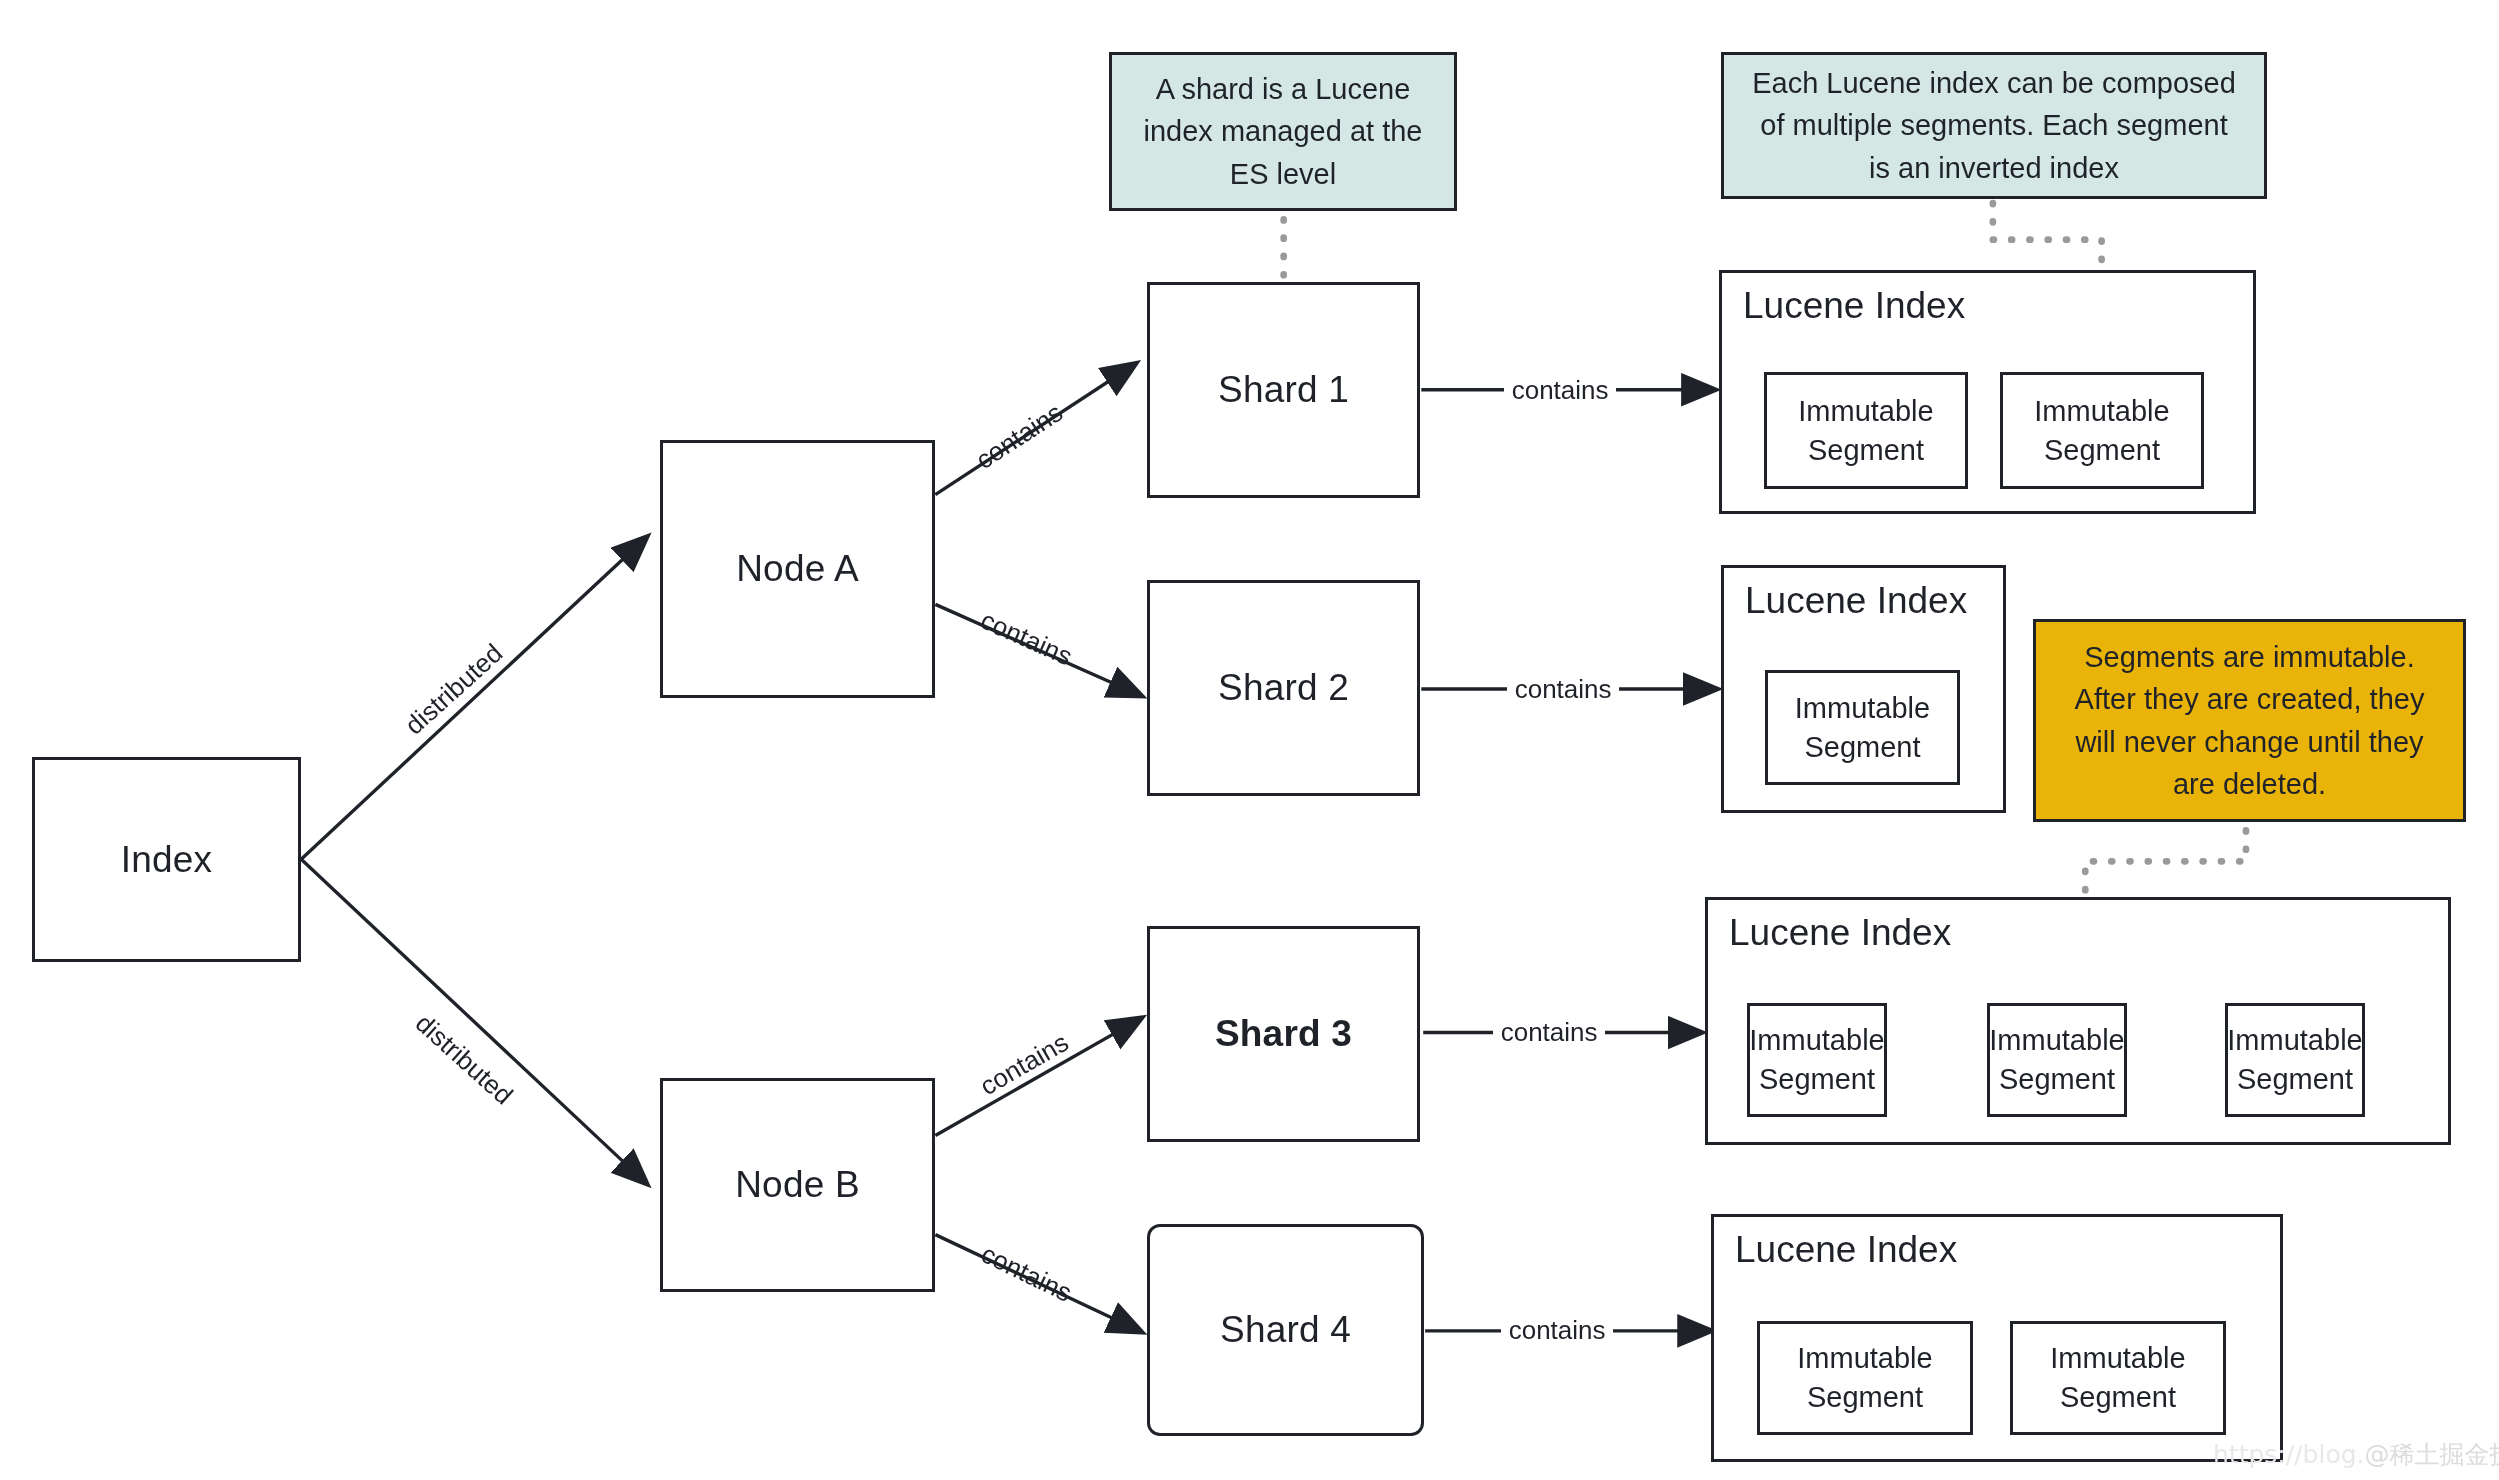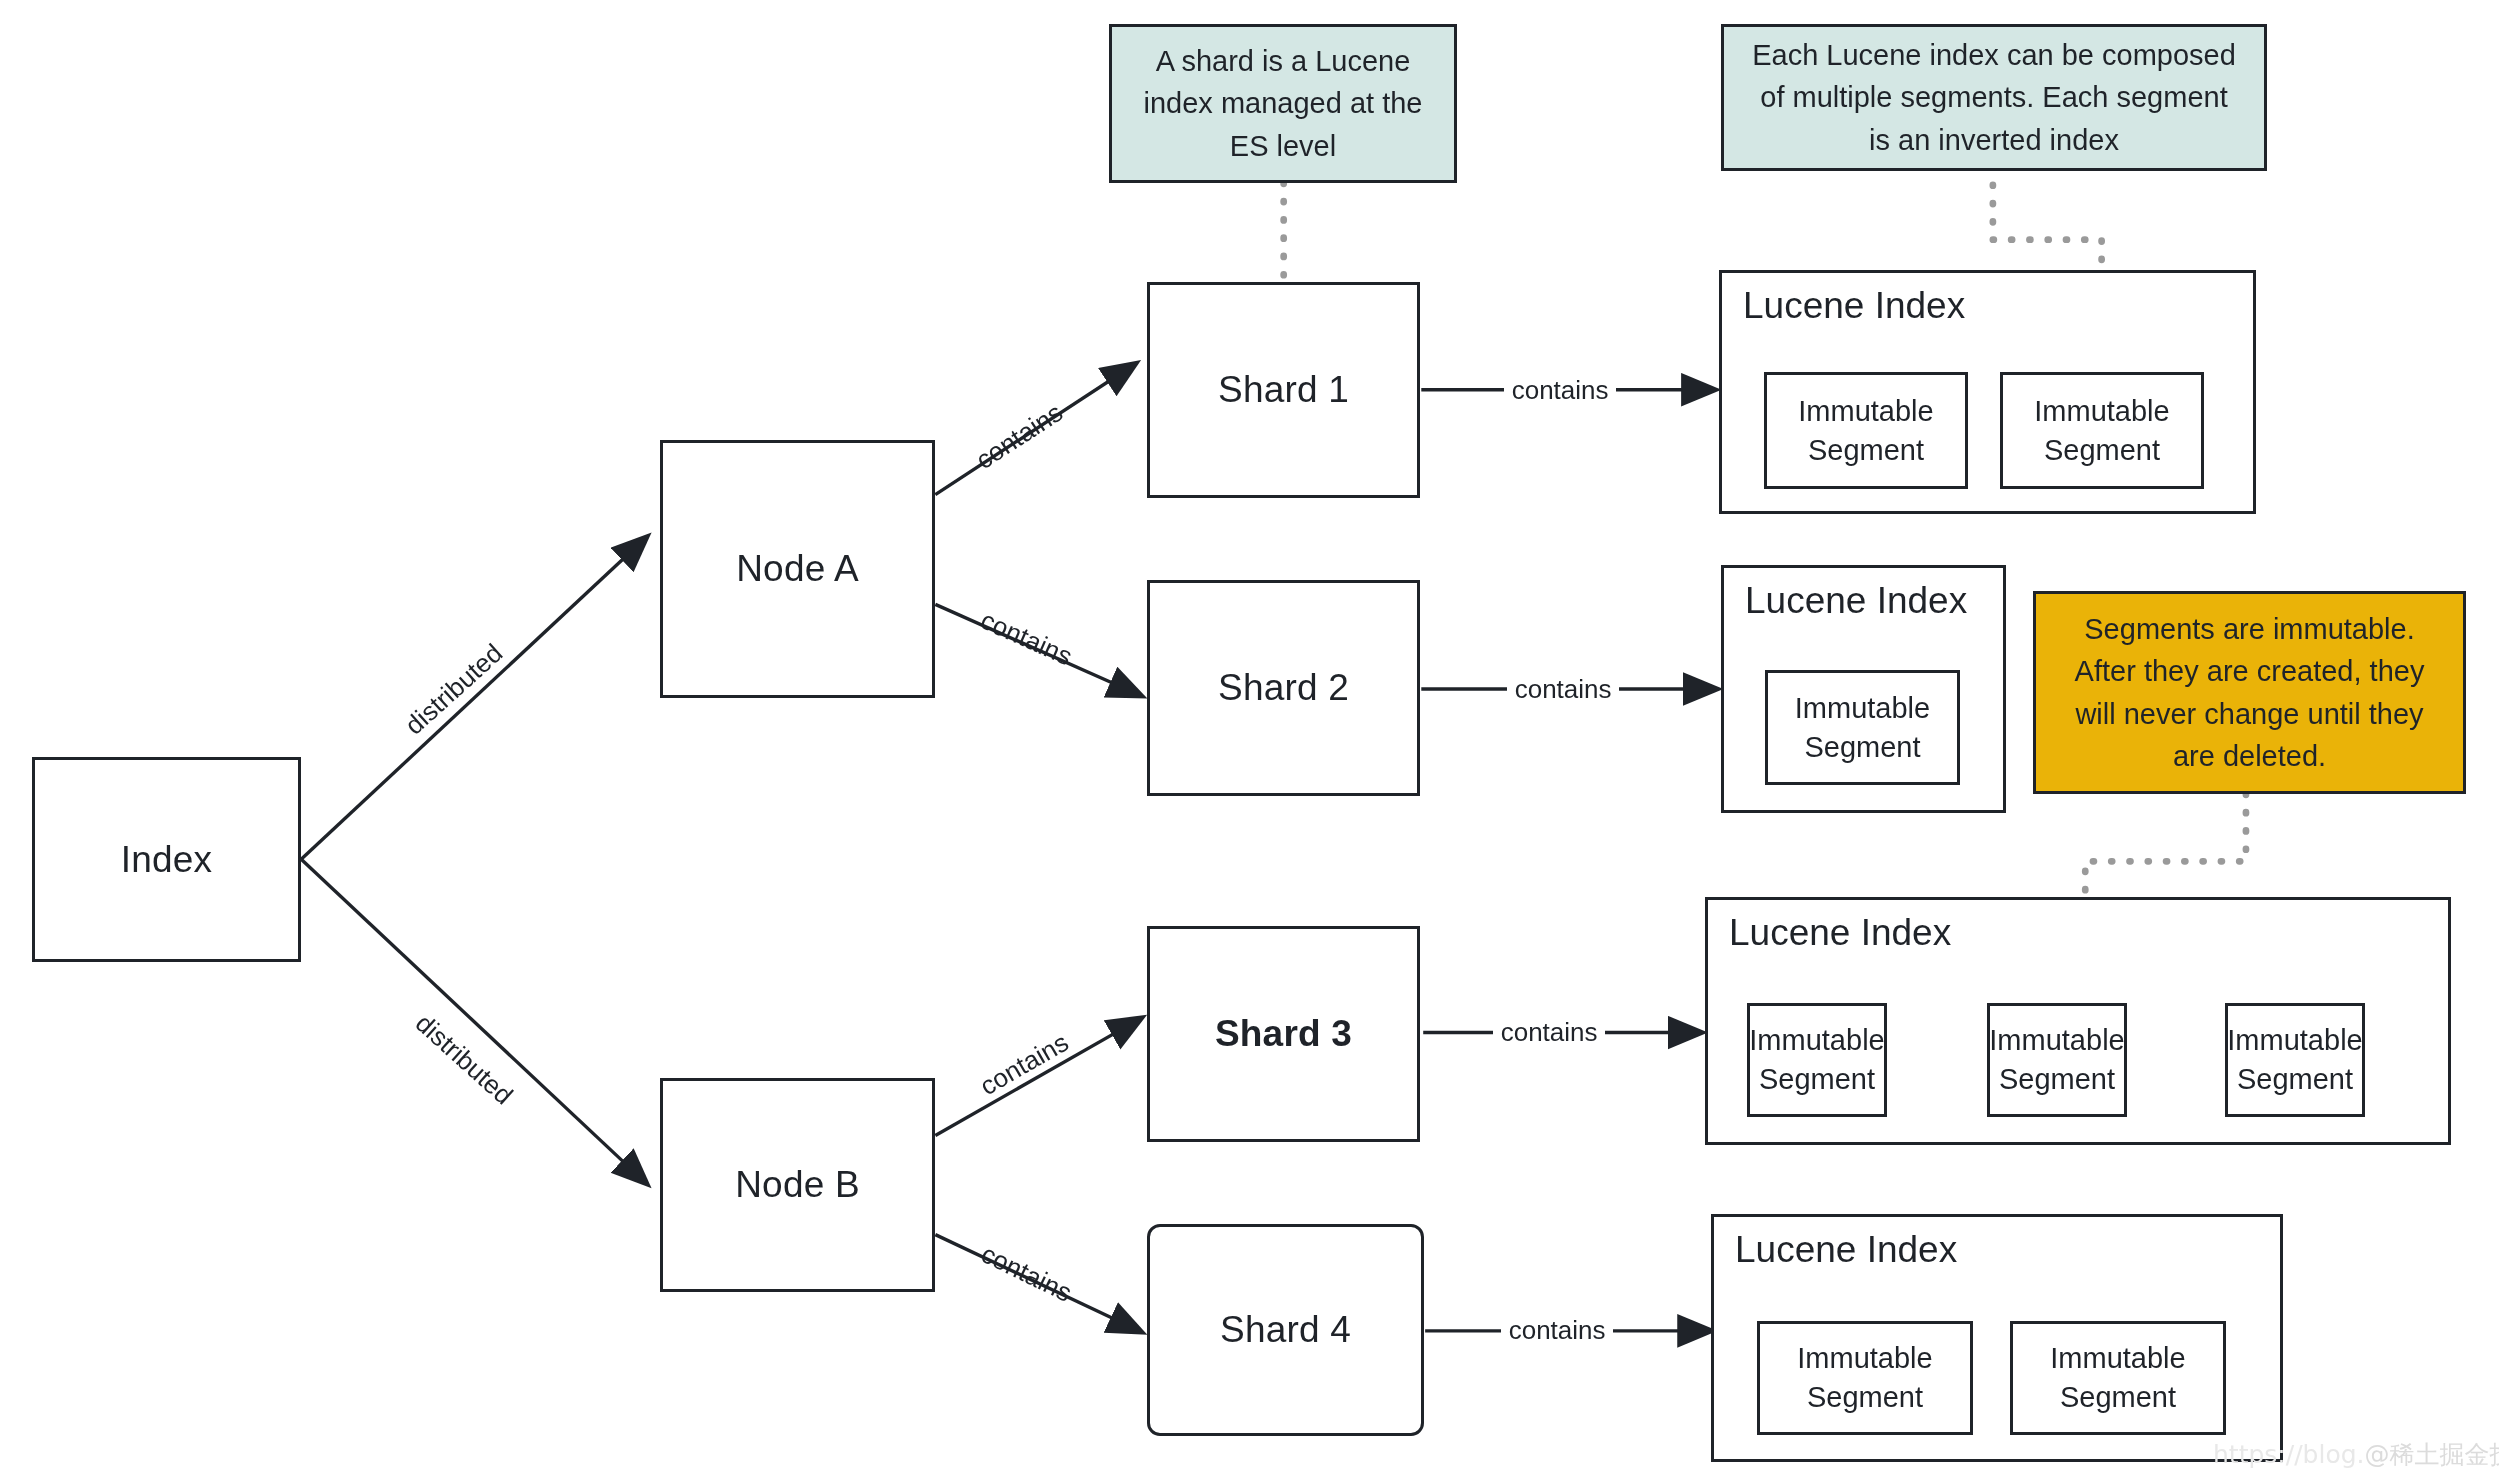--- a/index.html
+++ b/index.html
@@ -73,20 +73,21 @@
   }
   .note-box {
     position: absolute;
     box-sizing: border-box;
     border: 3.8px solid #1f2329;
     display: flex;
     align-items: center;
     justify-content: center;
     text-align: center;
     padding: 7.7px 15.4px;
+    margin-top: 28px;
   }
   .note-box .note-text {
     font-size: 29px;
     color: #1f2329;
     line-height: 1.45;
   }
   .edge-label {
     position: absolute;
     font-size: 26px;
     color: #1f2329;

